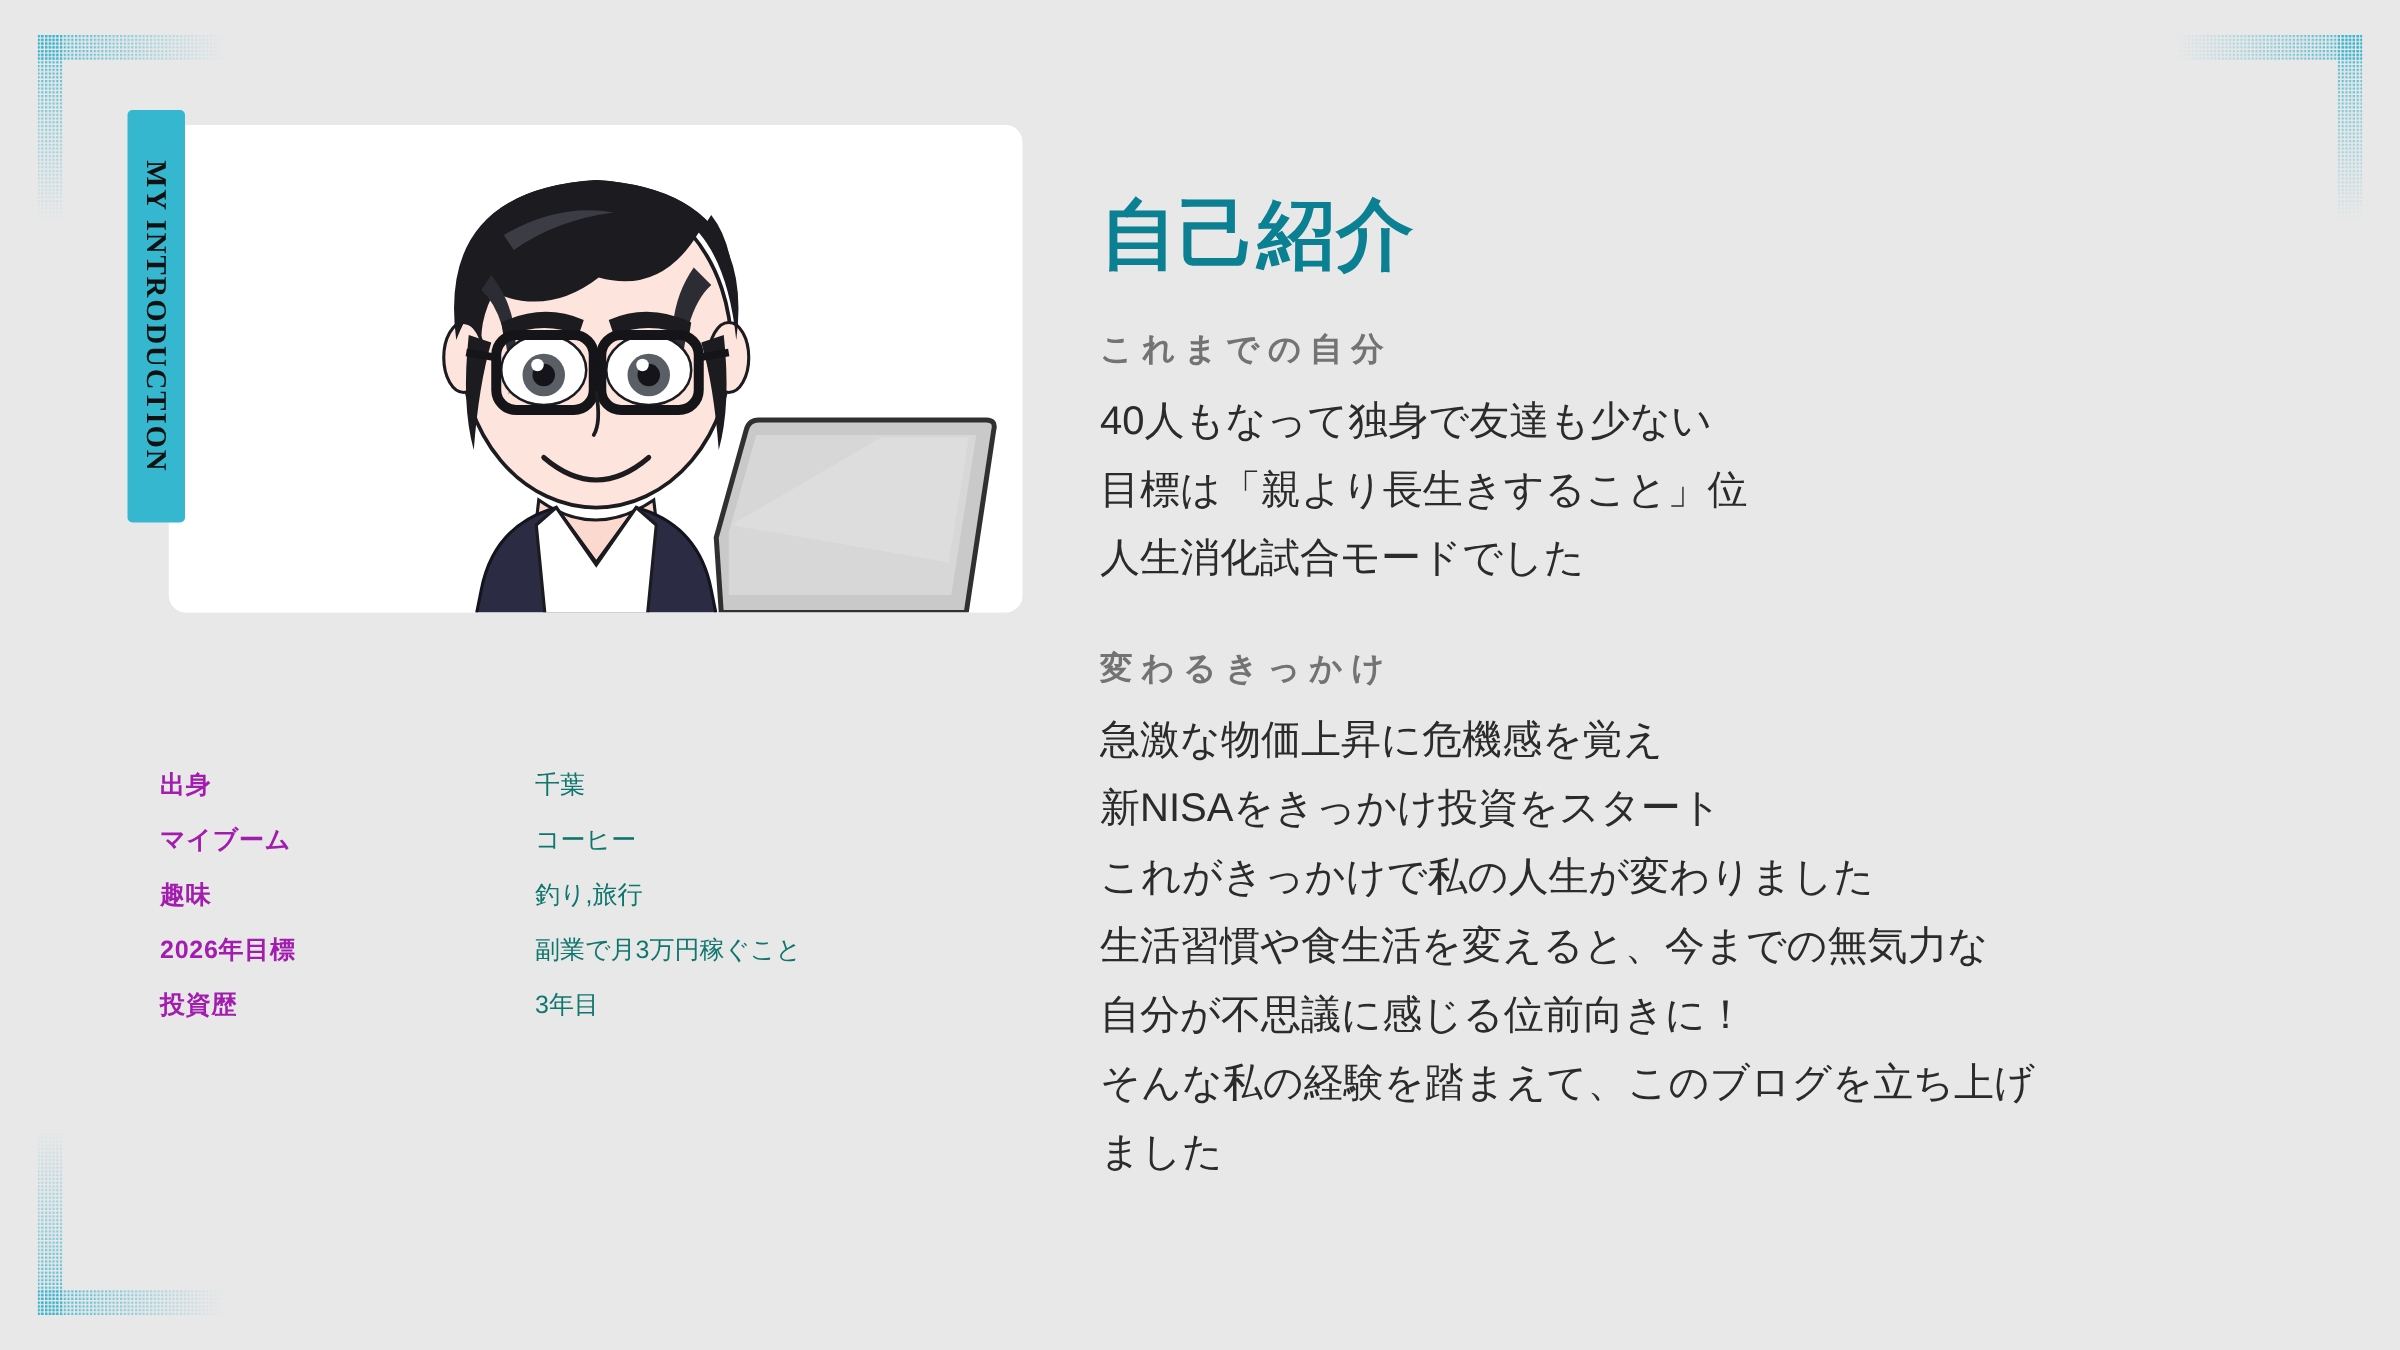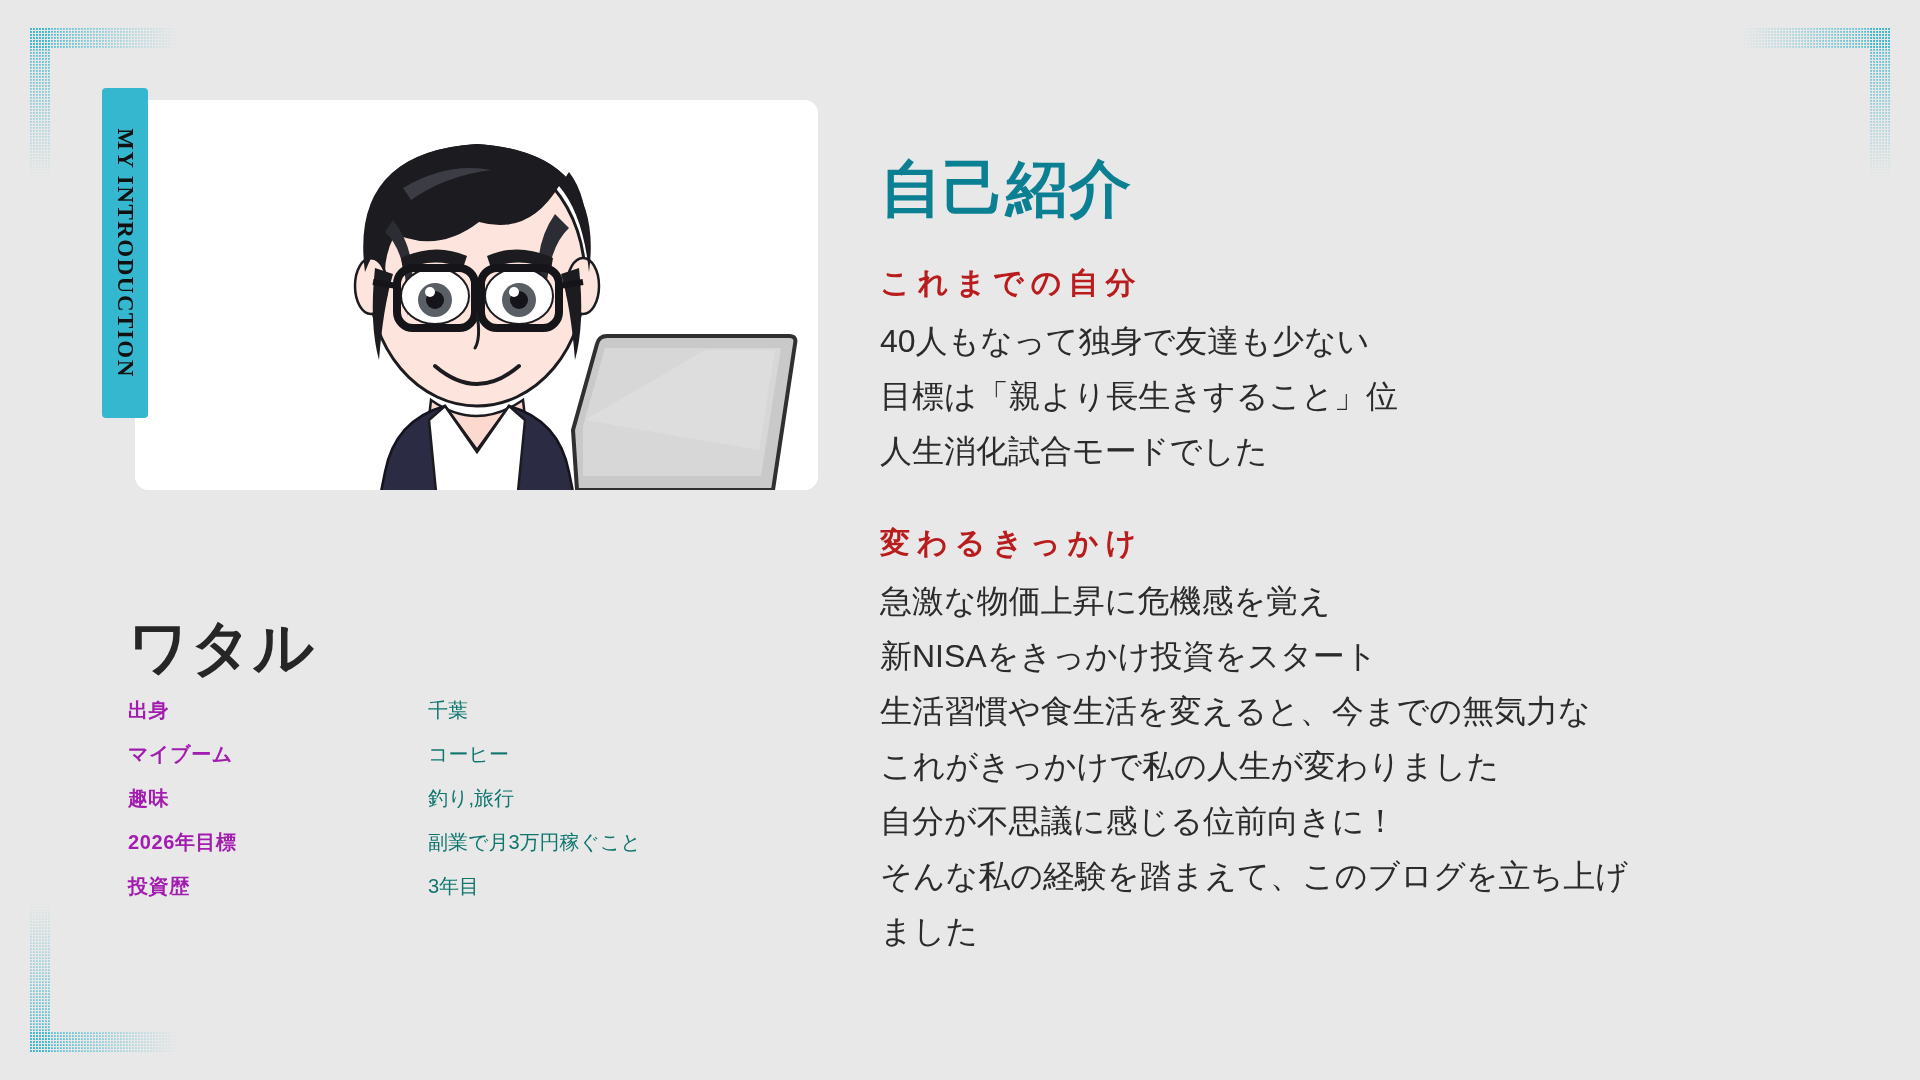--- a/index.html
+++ b/index.html
@@ -113,23 +113,23 @@
   
   .section-title {
     font-size: 62px;
     font-weight: 700;
     color: #0b8093;
     margin: 16px 0 42px 0;
     line-height: 1.05;
     letter-spacing: 1px;
   }
   .sub-head {
-    font-size: 30px;
-    font-weight: 700;
-    color: #b91c1c;
+    font-size: 26px;
+    font-weight: 700;
+    color: #737373;
     letter-spacing: 7px;
     margin: 0 0 12px 0;
     line-height: 1.3;
   }
   .body-lines {
     font-size: 32px;
     line-height: 1.72;
     color: #2b2b2b;
     margin: 0 0 44px 0;
     max-width: 800px;
@@ -252,21 +252,20 @@
           <path d="M450 320 l120 -70 h70 l-16 100 z" fill="#dedede" opacity="0.8"></path>
         </svg>
       </div>
 
       <div class="badge">
         <span class="badge-label">MY INTRODUCTION</span>
       </div>
     </div>
 
     <div class="name-block">
-      <h1 class="person-name">ワタル</h1>
 
       <table class="profile-table">
         <tbody>
           <tr>
             <td class="pt-key">出身</td>
             <td class="pt-val">千葉</td>
           </tr>
           <tr>
             <td class="pt-key">マイブーム</td>
             <td class="pt-val">コーヒー</td>
@@ -296,20 +295,20 @@
     <div class="body-lines">
       <div>40人もなって独身で友達も少ない</div>
       <div>目標は「親より長生きすること」位</div>
       <div>人生消化試合モードでした</div>
     </div>
 
     <h3 class="sub-head">変わるきっかけ</h3>
     <div class="body-lines">
       <div>急激な物価上昇に危機感を覚え</div>
       <div>新NISAをきっかけ投資をスタート</div>
+      <div>これがきっかけで私の人生が変わりました</div>
       <div>生活習慣や食生活を変えると、今までの無気力な</div>
-      <div>これがきっかけで私の人生が変わりました</div>
       <div>自分が不思議に感じる位前向きに！</div>
       <div>そんな私の経験を踏まえて、このブログを立ち上げ</div>
       <div>ました</div>
     </div>
   </div>
 </div>
 
 </body></html>

